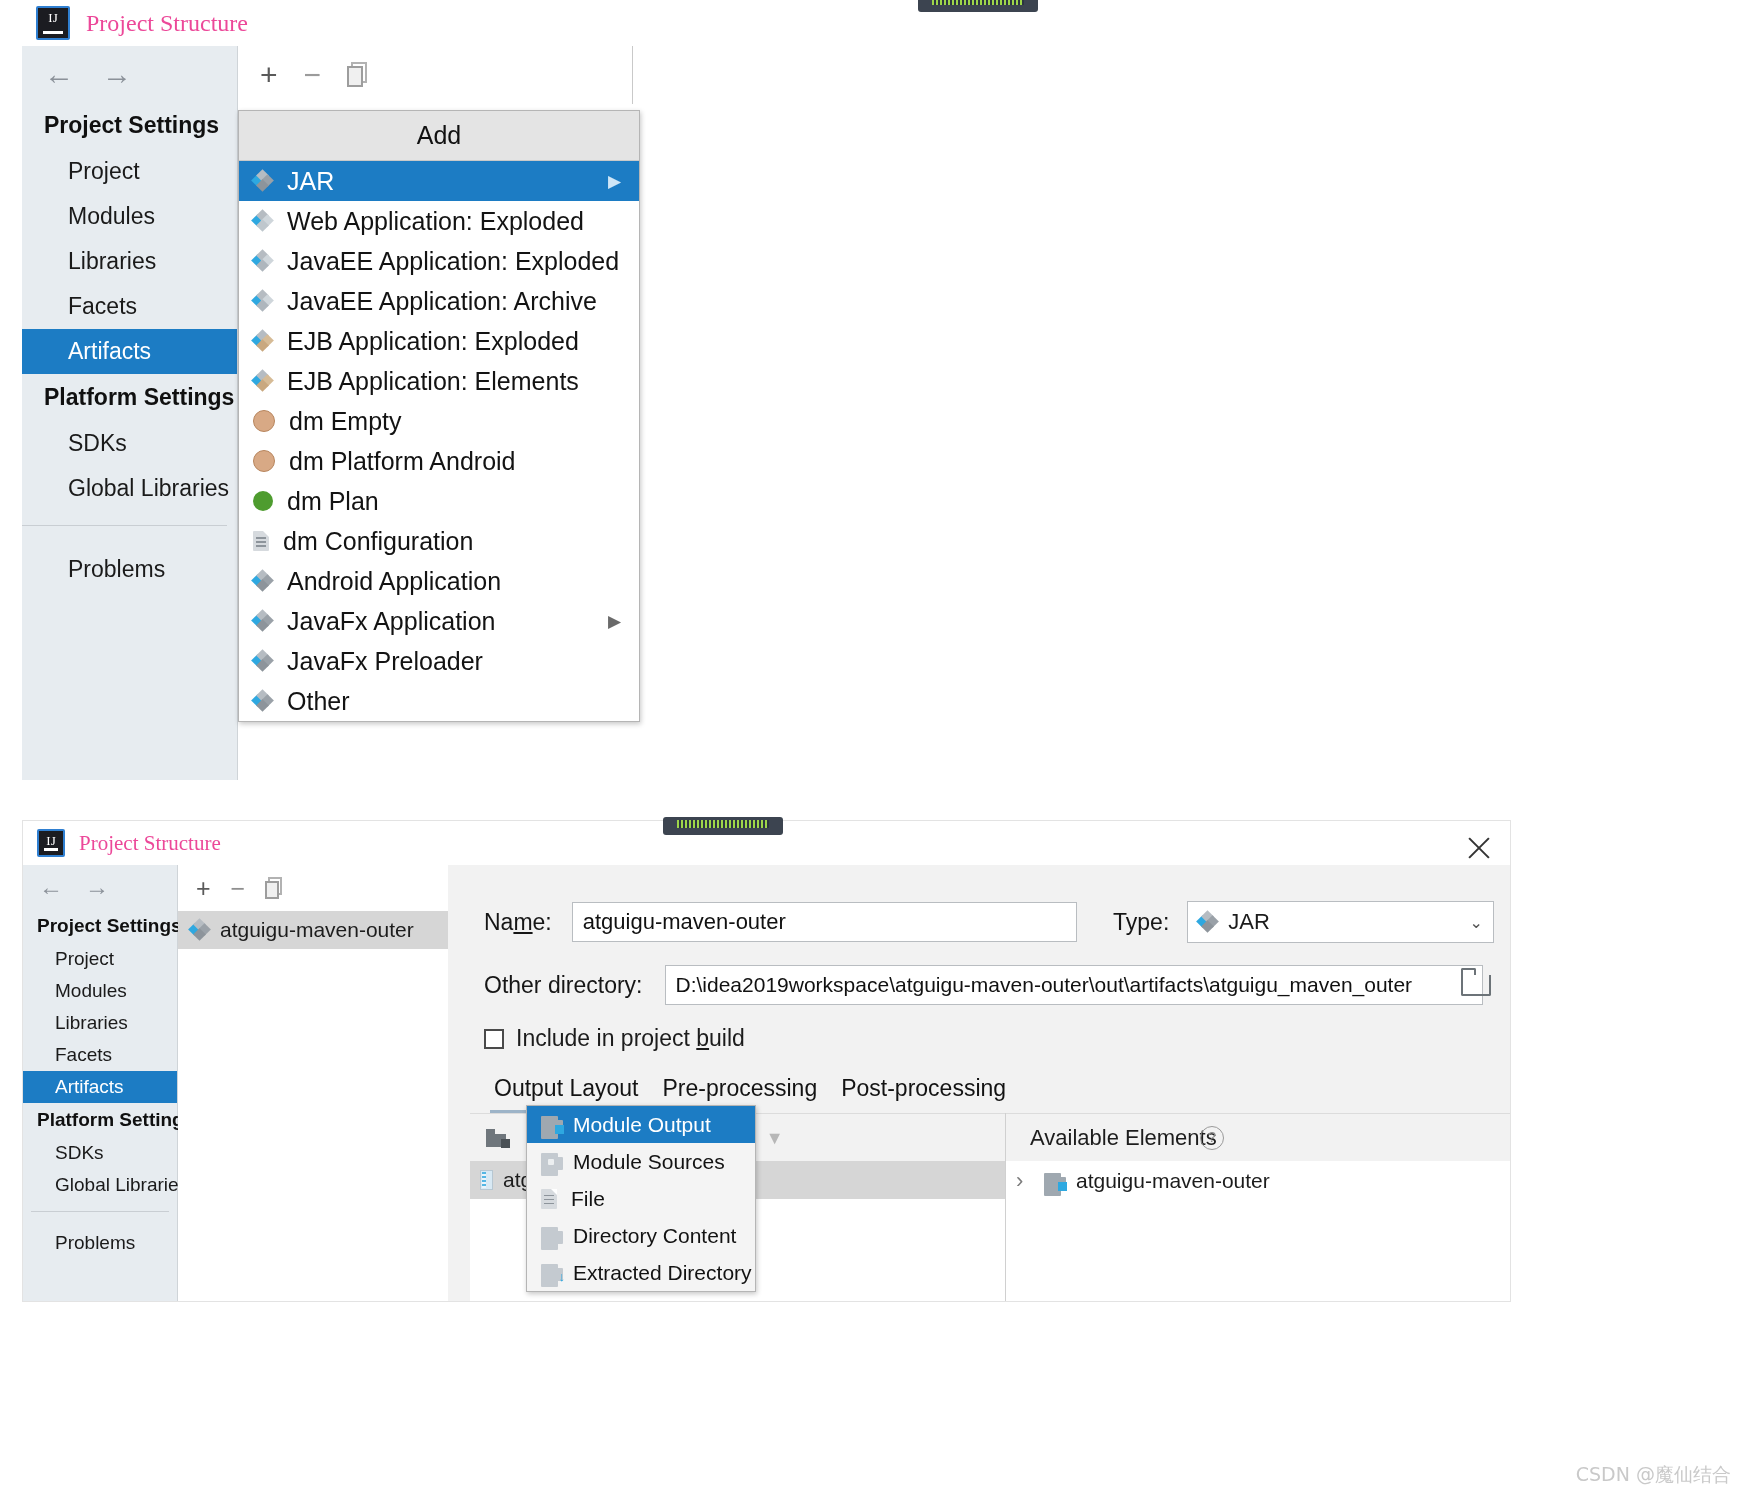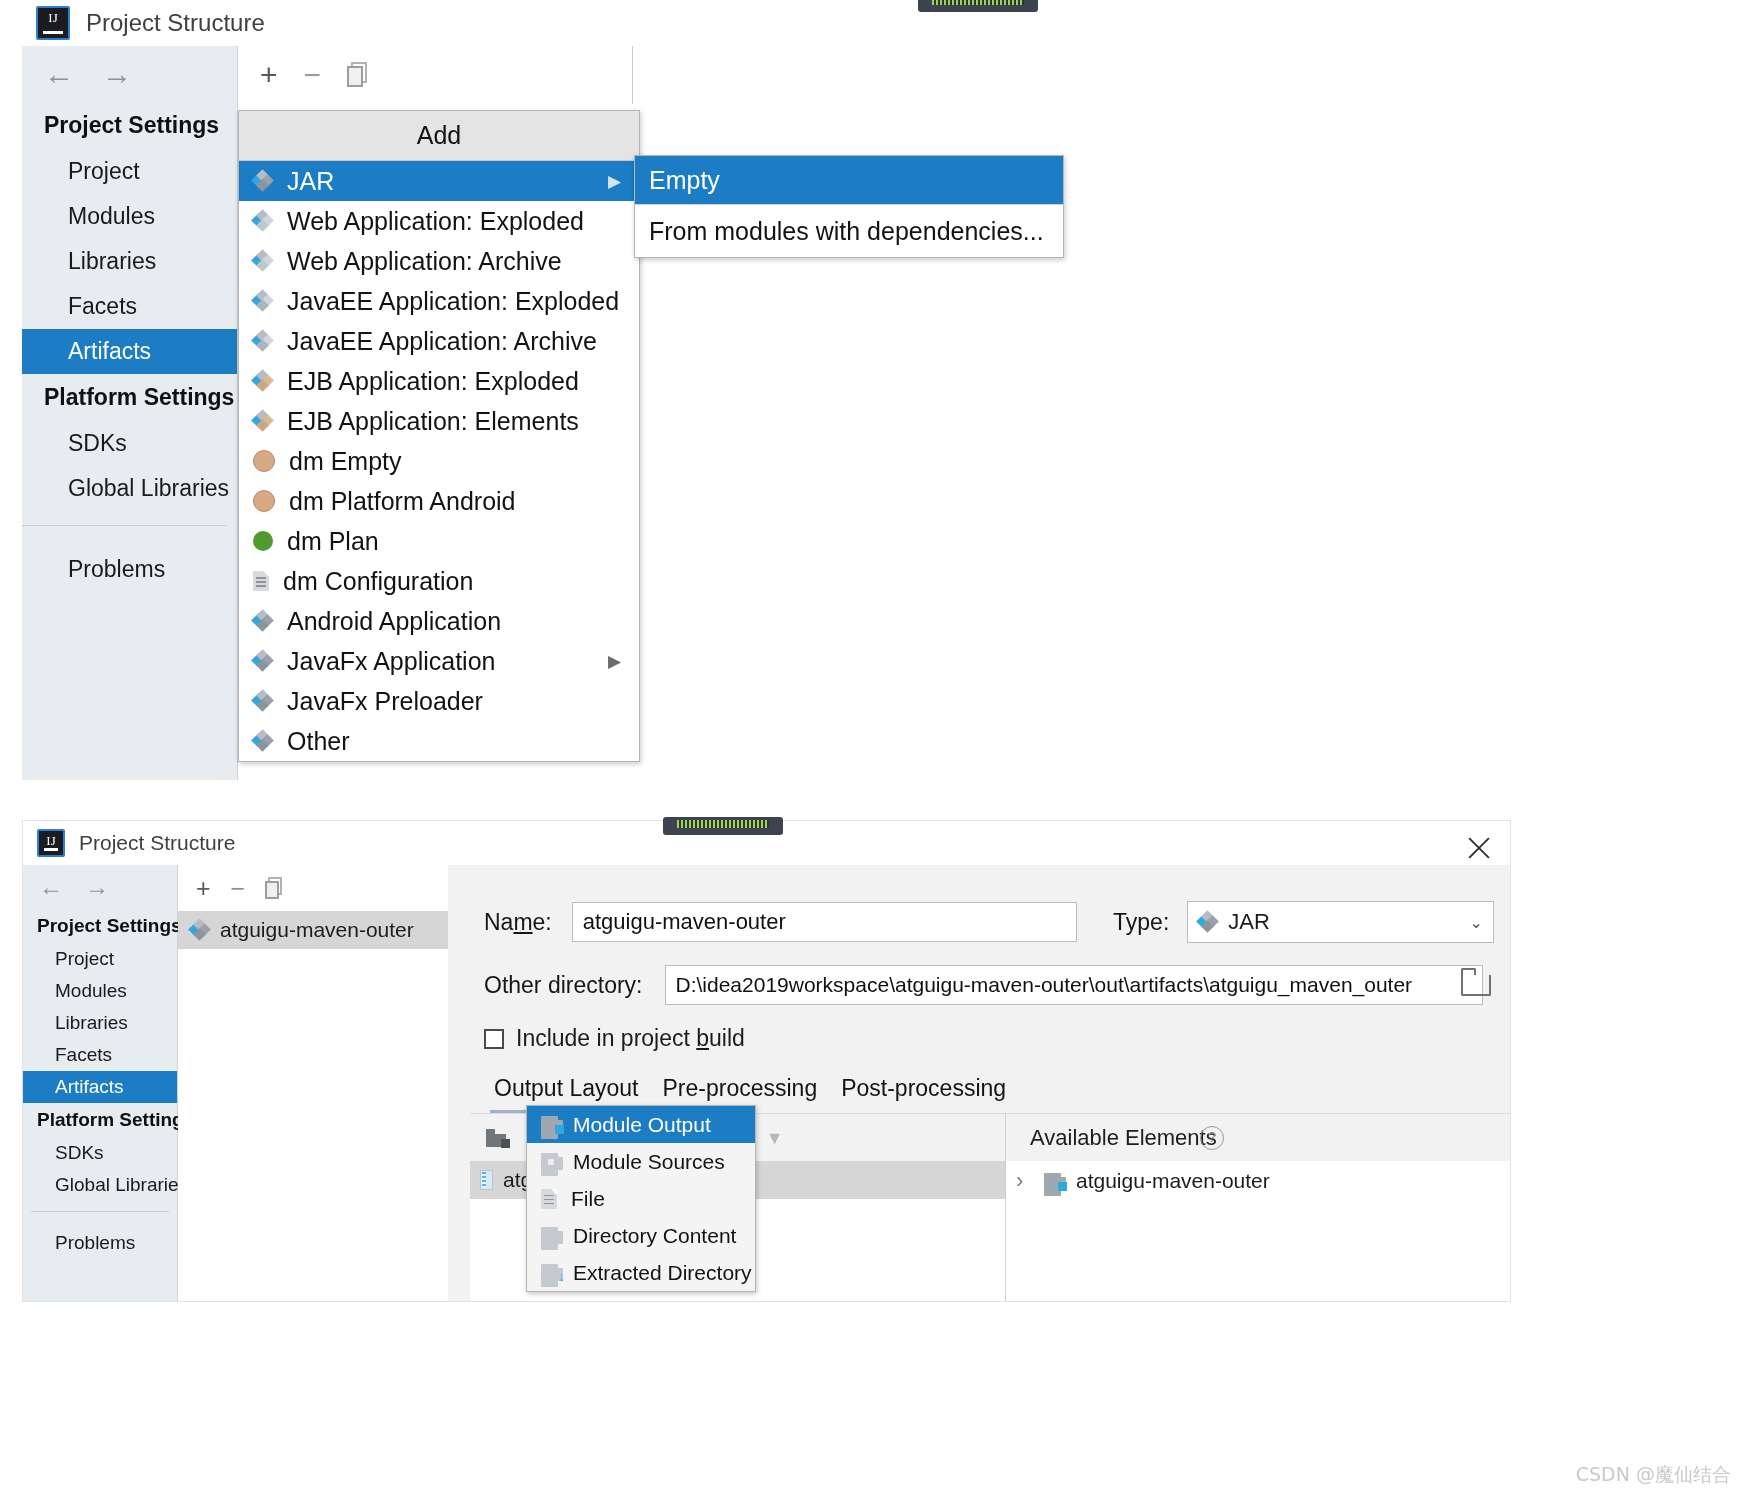--- a/index.html
+++ b/index.html
@@ -9,21 +9,21 @@
     color:#1c1c1c;
     -webkit-font-smoothing:antialiased;
   }
   .win{position:absolute;background:#fff;}
 
   
   .titlebar{display:flex;align-items:center;height:46px;background:#ffffff;padding-left:14px;box-sizing:border-box;}
   .ij-logo{width:30px;height:30px;background:#1b1c21;border:2px solid #2f7fd1;position:relative;flex:0 0 auto;border-radius:2px;}
   .ij-logo:before{content:"IJ";position:absolute;left:0;right:0;top:2px;text-align:center;color:#fff;font-size:13px;font-family:"Liberation Serif",serif;letter-spacing:0px;}
   .ij-logo:after{content:"";position:absolute;left:5px;right:5px;bottom:4px;height:3px;background:#fff;}
-  .title-text{margin-left:16px;font-size:24px;color:#404040;}
+  .title-text{margin-left:16px;font-size:24px;color:#ec4899;font-family:Liberation Serif, serif;}
 
   .close-x{position:absolute;top:16px;right:22px;width:34px;height:34px;cursor:default;}
   .close-x:before,.close-x:after{content:"";position:absolute;left:3px;top:16px;width:28px;height:2px;background:#333;}
   .close-x:before{transform:rotate(45deg);}
   .close-x:after{transform:rotate(-45deg);}
 
   .sidebar{background:#e7ecf0;box-sizing:border-box;position:relative;}
   .navarrows{display:flex;align-items:center;height:56px;padding-left:22px;gap:28px;}
   .arrow{font-size:30px;color:#8b9199;line-height:1;}
   .side-group{font-weight:bold;font-size:23px;padding:10px 0 10px 22px;color:#101010;white-space:nowrap;}
@@ -157,40 +157,31 @@
           <i class="c" style="background:#cfd6db"></i>
           <i class="d" style="background:#bfc7cd"></i>
         </span>
       <span>Web Application: Exploded</span>
     </div>
     <div class="mi">
       <span class="diamond">
           <i class="a"></i>
           <i class="b"></i>
           <i class="c" style="background:#cfd6db"></i>
-          <i class="d" style="background:#bfc7cd"></i>
-        </span>
-      <span>Web Application: Archive</span>
+          <i class="d" style="background:#aeb6bd"></i>
+        </span>
+      <span>JavaEE Application: Exploded</span>
     </div>
     <div class="mi">
       <span class="diamond">
           <i class="a"></i>
           <i class="b"></i>
           <i class="c" style="background:#cfd6db"></i>
           <i class="d" style="background:#aeb6bd"></i>
         </span>
-      <span>JavaEE Application: Exploded</span>
-    </div>
-    <div class="mi">
-      <span class="diamond">
-          <i class="a"></i>
-          <i class="b"></i>
-          <i class="c" style="background:#cfd6db"></i>
-          <i class="d" style="background:#aeb6bd"></i>
-        </span>
       <span>JavaEE Application: Archive</span>
     </div>
     <div class="mi">
       <span class="diamond">
           <i class="a"></i>
           <i class="b"></i>
           <i class="c" style="background:#d6bb96"></i>
           <i class="d" style="background:#c9a87f"></i>
         </span>
       <span>EJB Application: Exploded</span>
@@ -252,29 +243,20 @@
       <span class="diamond">
           <i class="a"></i>
           <i class="b"></i>
           <i class="c"></i>
           <i class="d"></i>
         </span>
       <span>Other</span>
     </div>
   </div>
 
-  <div class="menu" style="left:612px;top:155px;width:428px;">
-    <div class="mi sel" style="height:42px;">
-      <span>Empty</span>
-    </div>
-    <div class="mi-sep"></div>
-    <div class="mi" style="height:46px;">
-      <span>From modules with dependencies...</span>
-    </div>
-  </div>
 </div>
 
 <div class="win" style="left:22px;top:820px;width:1487px;height:480px;border:1px solid #e3e3e3;">
 
   <div class="grabber" style="left:640px;top:-4px;"></div>
 
   <div class="titlebar" style="height:44px;">
     <div class="ij-logo" style="width:24px;height:24px;"></div>
     <div class="title-text" style="font-size:21px;margin-left:14px;">Project Structure</div>
   </div>

